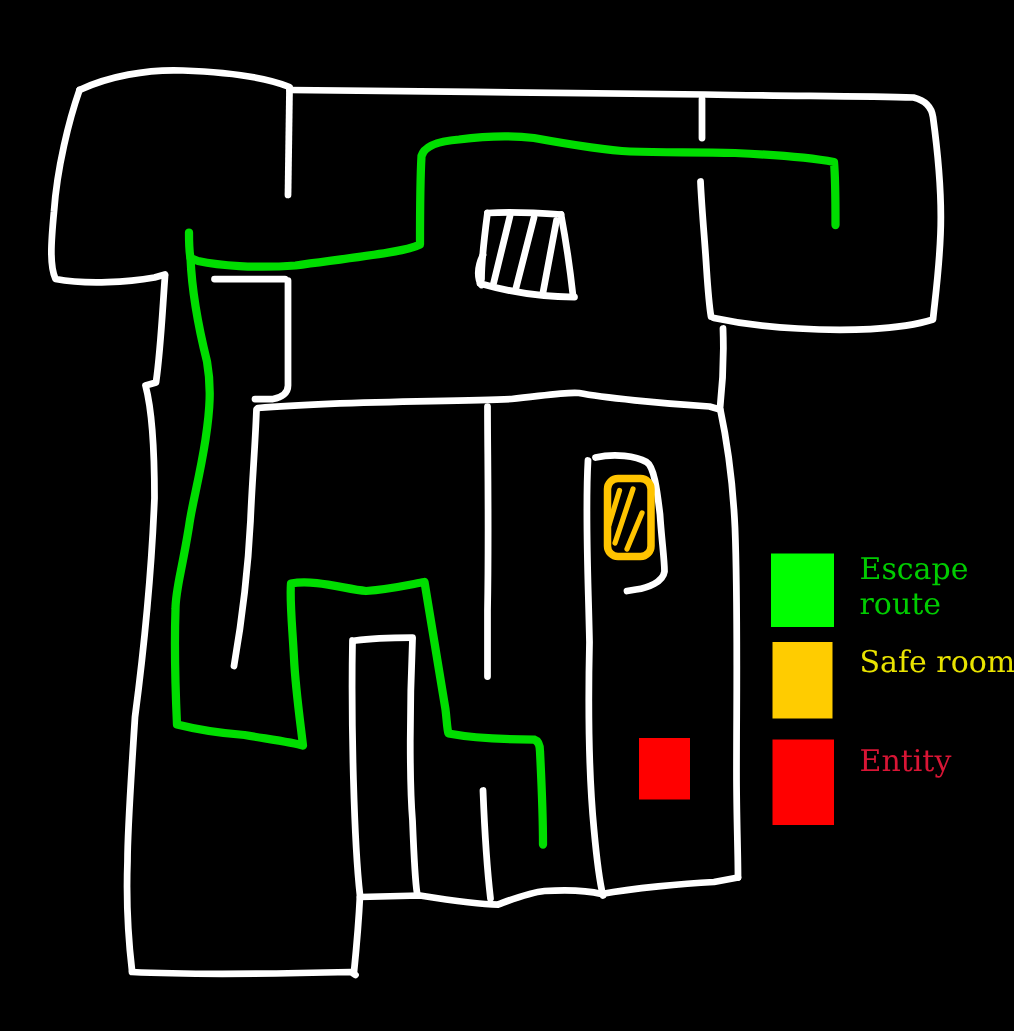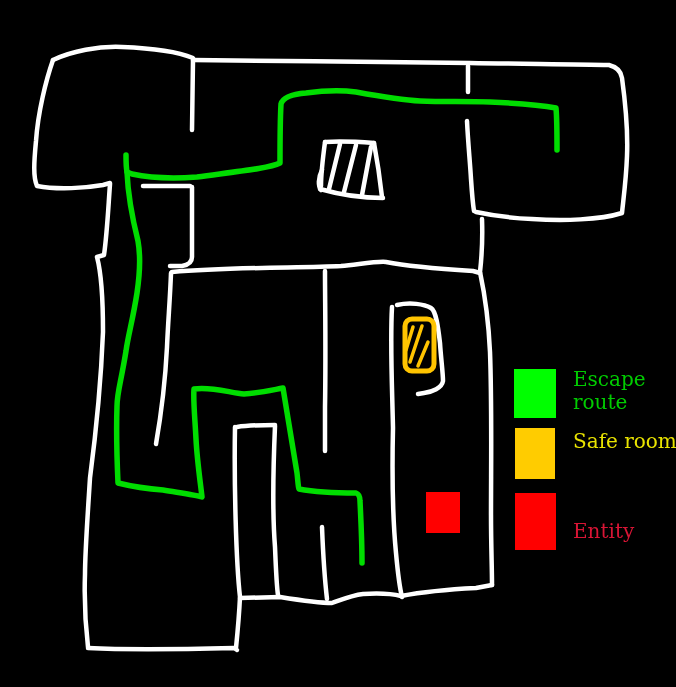--- a/index.html
+++ b/index.html
@@ -16,21 +16,21 @@
   #swatch-safe-room    { left: 515px; top: 428px; width: 40px; height: 51px; }
   #swatch-entity       { left: 515px; top: 493px; width: 41px; height: 57px; }
   .legend-label {
     position: absolute;
     left: 573px;
     font-size: 20px;
     line-height: 23px;
   }
   #label-escape-route { top: 368px; width: 78px; }
   #label-safe-room    { top: 430px; white-space: nowrap; }
-  #label-entity       { top: 520px; white-space: nowrap; text-align: center; }
+  #label-entity       { top: 496px; white-space: nowrap; text-align: center; }
 </style>
 </head>
 <body>
 
 <div class="stage" style="background: rgb(0, 0, 0);">
 
   <svg width="676" height="687" viewBox="0 0 676 687">
 
     <g fill="none" stroke="#ffffff" stroke-width="4.5" stroke-linecap="round" stroke-linejoin="round">
       <path d="M53 60 C72 51 98 46 122 47 C148 48 176 51 193 58"></path>

